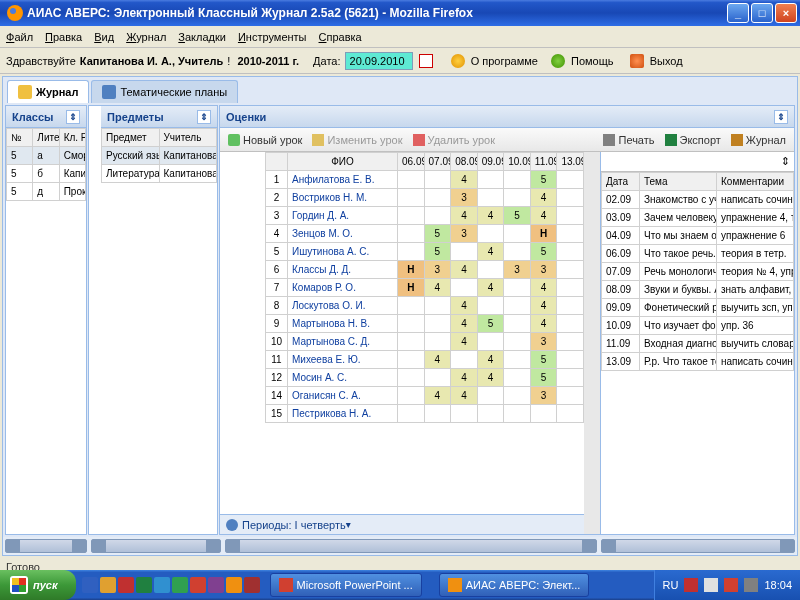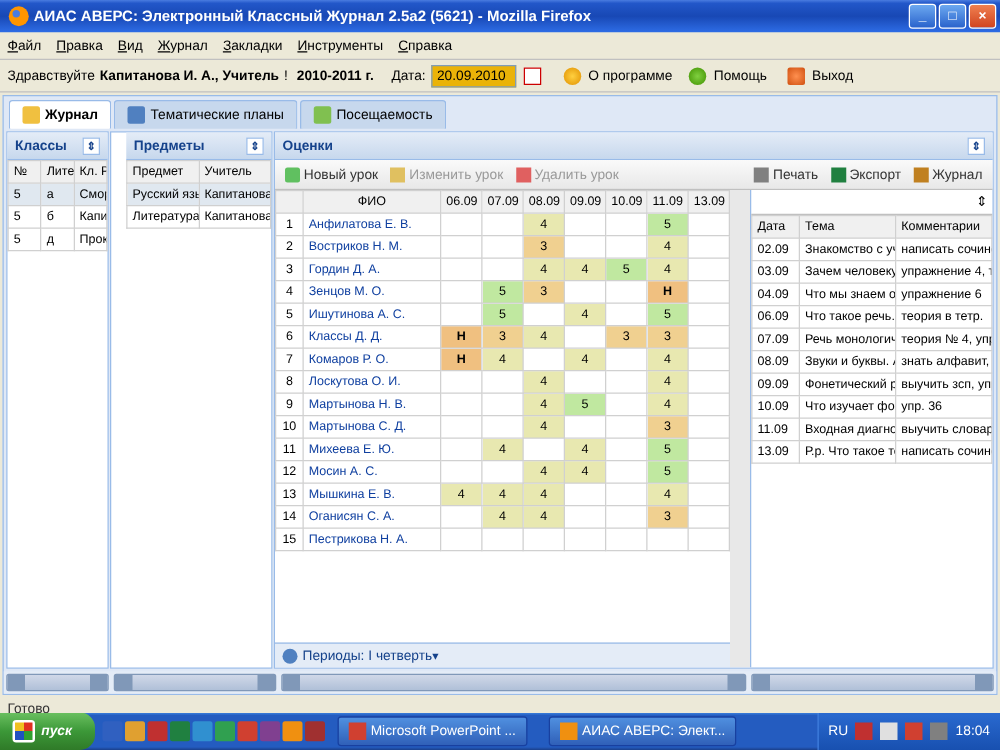--- a/index.html
+++ b/index.html
@@ -8,21 +8,21 @@
 .titlebar .ff-icon { width:16px; height:16px; background:#ff9500; border-radius:50%; margin:0 4px; position:relative; }
 .titlebar .ff-icon:after{content:"";position:absolute;left:3px;top:3px;width:6px;height:6px;border-radius:50%;background:#4a7ce0;}
 .titlebar .title { flex:1; font-weight:bold; font-size:12px; white-space:nowrap; overflow:hidden; }
 .winbtns { display:flex; gap:2px; }
 .winbtn { width:22px; height:20px; border:1px solid #fff; border-radius:3px; color:#fff; display:flex; align-items:center; justify-content:center; font-size:11px; font-weight:bold; }
 .winbtn.min,.winbtn.max{ background:linear-gradient(#6ca8f0,#2a63cc); }
 .winbtn.close{ background:linear-gradient(#f08050,#d04420); }
 .menubar { height:22px; background:#ece9d8; display:flex; align-items:center; padding:0 6px; gap:12px; border-bottom:1px solid #c0c0c0; }
 .menubar span u{ text-decoration:underline; }
 .infobar { height:26px; background:#ece9d8; display:flex; align-items:center; padding:0 6px; gap:4px; border-bottom:1px solid #c0c0c0; }
-.infobar .date-input{ border:1px solid #7f9db9; background:#eab308; padding:2px 4px; width:68px; }
+.infobar .date-input{ border:1px solid #7f9db9; background:#5eead4; padding:2px 4px; width:68px; }
 .infobar .cal-icon,.infobar .info-icon,.infobar .help-icon,.infobar .exit-icon{ width:14px; height:14px; display:inline-block; margin:0 2px; }
 .cal-icon{background:#fff;border:1px solid #c00;}
 .info-icon{background:radial-gradient(#ffd040,#e09000);border-radius:50%;}
 .help-icon{background:radial-gradient(#80d040,#409000);border-radius:50%;}
 .exit-icon{background:radial-gradient(#ff9050,#d05010);border-radius:2px;}
 .app { height:480px; background:#dfe8f6; border:1px solid #99bbe8; margin:2px; display:flex; flex-direction:column; }
 .tabs { height:26px; display:flex; align-items:end; padding:4px 4px 0 4px; gap:0; }
 .tab { padding:4px 10px; border:1px solid #99bbe8; border-bottom:none; background:#c7d8ed; border-radius:3px 3px 0 0; margin-right:2px; display:flex; align-items:center; gap:4px; }
 .tab.active { background:#fff; font-weight:bold; }
 .tab .tico{width:14px;height:14px;}
@@ -41,21 +41,21 @@
 th{ background:#f0f0f0; font-weight:normal; }
 tr.sel td{ background:#e0e8f0; }
 .toolbar{ height:24px; background:linear-gradient(#fafafa,#e8e8e8); border-bottom:1px solid #c0c0c0; display:flex; align-items:center; padding:0 4px; gap:2px; }
 .tbtn{ display:flex; align-items:center; gap:3px; padding:2px 4px; font-size:10px; color:#333;}
 .tbtn.dis{ color:#999; }
 .tbtn .i{ width:12px; height:12px; }
 .i-new{background:#60c060;border-radius:2px;} .i-edit{background:#e0c060;} .i-del{background:#e06060;}
 .i-print{background:#808080;} .i-xls{background:#208040;} .i-jr{background:#c08020;}
 .grades-body{ flex:1; display:flex; overflow:hidden; }
 .roster{ flex:1; overflow:hidden; position:relative; display:flex; flex-direction:column;}
-.rtbl-wrap{flex:1; overflow:hidden;}
+.rtbl-wrap{flex:1; overflow:hidden;padding-left:45px;}
 .rtbl th,.rtbl td{ text-align:center; }
 .rtbl td.fio{ text-align:left; color:#1040a0; }
 .rtbl td.g5{ background:#c0e8a0; }
 .rtbl td.g4{ background:#e8e8b0; }
 .rtbl td.g3{ background:#f0d090; }
 .rtbl td.gh{ background:#f0c080; font-weight:bold; }
 .vscroll{ width:16px; background:#e8e8e8; }
 .topics{ width:194px; border-left:1px solid #99bbe8; display:flex; flex-direction:column; }
 .topics .exp-row{height:20px;border-bottom:1px solid #c0c0c0;display:flex;justify-content:flex-end;align-items:center;padding:0 4px;}
 .hscroll-strip{ height:18px; background:#e4ecf7; display:flex; }
@@ -118,24 +118,20 @@
 <div class="app">
   <div class="tabs">
     <div class="tab active">
         <span class="tico jr"></span>
         <span>Журнал</span>
       </div>
     <div class="tab">
         <span class="tico tp"></span>
         <span>Тематические планы</span>
       </div>
-    <div class="tab">
-        <span class="tico at"></span>
-        <span>Посещаемость</span>
-      </div>
   </div>
 
   <div class="workspace">
     <div class="panel p-classes">
       <div class="panel-hd">
           <span>Классы</span>
           <span class="exp">⇕</span>
         </div>
       <table>
         <tbody>
@@ -374,31 +370,20 @@
                   </tr>
                   <tr>
                     <td>12</td>
                     <td class="fio">Мосин А. С.</td>
                     <td></td>
                     <td></td>
                     <td class="g4">4</td>
                     <td class="g4">4</td>
                     <td></td>
                     <td class="g5">5</td>
-                    <td></td>
-                  </tr>
-                  <tr>
-                    <td>13</td>
-                    <td class="fio">Мышкина Е. В.</td>
-                    <td class="g4">4</td>
-                    <td class="g4">4</td>
-                    <td class="g4">4</td>
-                    <td></td>
-                    <td></td>
-                    <td class="g4">4</td>
                     <td></td>
                   </tr>
                   <tr>
                     <td>14</td>
                     <td class="fio">Оганисян С. А.</td>
                     <td></td>
                     <td class="g4">4</td>
                     <td class="g4">4</td>
                     <td></td>
                     <td></td>

